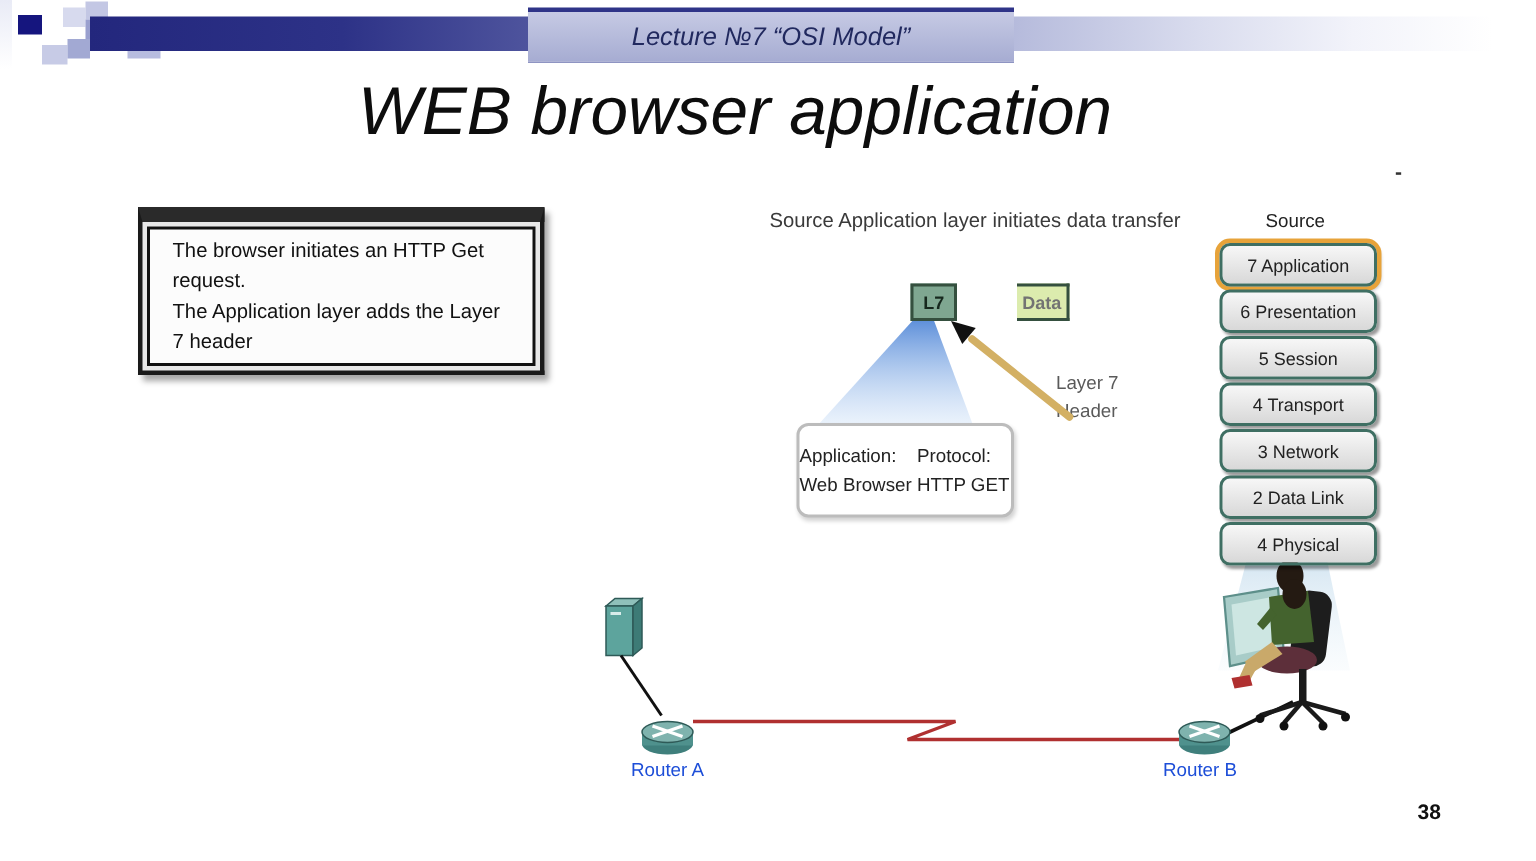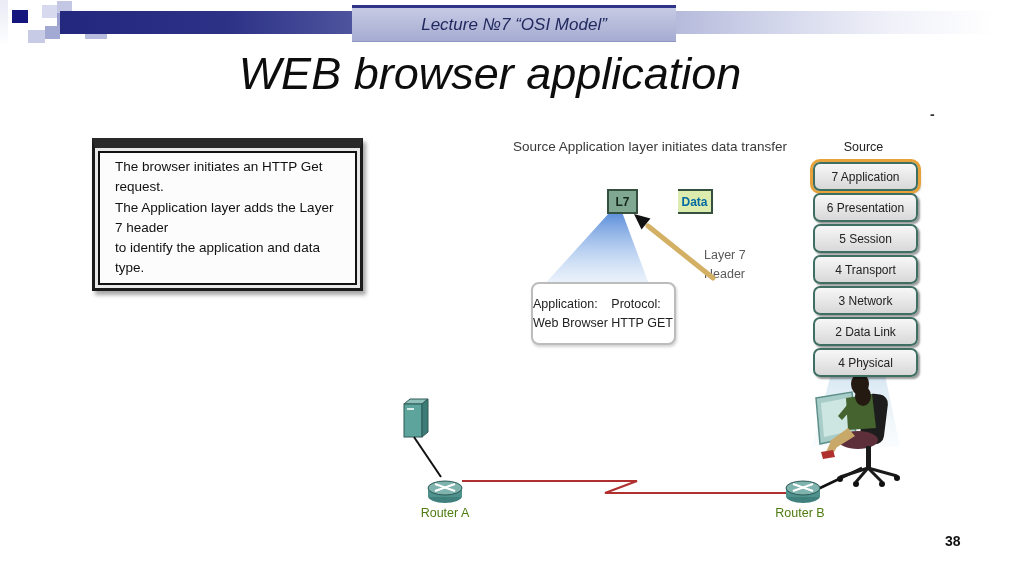--- a/index.html
+++ b/index.html
@@ -42,42 +42,42 @@
 
   
   .diagram-heading{left:470px;top:139px;width:360px;text-align:center;
     font-size:13.5px;color:#3a3a3a;}
   .pdu{left:607px;top:189px;display:flex;z-index:2;gap:40px;}
   .pdu-l7{width:27px;height:21px;background:#7fa791;border:2px solid #35503f;
     display:flex;align-items:center;justify-content:center;
     font-size:12px;font-weight:bold;color:#16281d;}
   .pdu-data{width:33px;height:21px;background:#dcecae;border:2px solid #35503f;
     border-left:none;display:flex;align-items:center;justify-content:center;
-    font-size:12px;font-weight:bold;color:#0369a1;}
+    font-size:12px;font-weight:bold;color:#737373;}
   .app-box{left:531px;top:282px;width:141px;height:59px;background:#ffffff;
     border:2px solid #bcbcbc;border-radius:8px;z-index:2;
     box-shadow:1px 2px 3px rgba(0,0,0,0.18);
     display:flex;flex-direction:row;align-items:center;justify-content:center;
     font-size:12.5px;color:#222;line-height:1.45;}
   .l7-header-label{left:704px;top:246px;font-size:12.5px;color:#5a5a5a;
     line-height:1.5;}
   .tiny-dash{left:930px;top:106px;font-size:14px;font-weight:bold;color:#333;}
 
   
   .stack-title{left:813px;top:140px;width:101px;text-align:center;
     font-size:12.5px;color:#222;}
   .osi-box{left:813px;width:101px;height:25px;border:2px solid #3f6f63;
     border-radius:7px;background:linear-gradient(#f7f7f7,#d8d8d8);
     box-shadow:2px 2px 2px rgba(0,0,0,0.4);
     display:flex;align-items:center;justify-content:center;
     font-size:12px;color:#222;z-index:2;}
   .osi-hl{box-shadow:0 0 0 3px #e7a33a,2px 2px 3px rgba(0,0,0,0.4);}
 
   
-  .router-label{width:90px;text-align:center;font-size:12.5px;color:#4d7c0f;}
+  .router-label{width:90px;text-align:center;font-size:12.5px;color:#1d4ed8;}
   .page-number{left:945px;top:533px;font-size:14px;font-weight:bold;color:#111;}
 
   svg.canvas{position:absolute;left:0;top:0;z-index:1;pointer-events:none;}
 </style>
 </head>
 <body>
 
 <div class="abs corner-strip"></div>
 <div class="sq sq-dark"></div>
 <div class="sq sq-pale1"></div>
@@ -168,21 +168,20 @@
     <circle cx="856" cy="484" r="3" fill="#111"></circle>
     <circle cx="882" cy="484" r="3" fill="#111"></circle>
     <circle cx="897" cy="478" r="3" fill="#111"></circle>
   </g>
 </svg>
 
 <div class="abs callout">
   <div class="callout-inner">
     <div>The browser initiates an HTTP Get request.</div>
     <div>The Application layer adds the Layer 7 header</div>
-    <div>to identify the application and data type.</div>
   </div>
 </div>
 
 <div class="abs diagram-heading">Source Application layer initiates data transfer</div>
 
 <div class="abs pdu">
   <div class="pdu-l7">L7</div>
   <div class="pdu-data">Data</div>
 </div>
 

